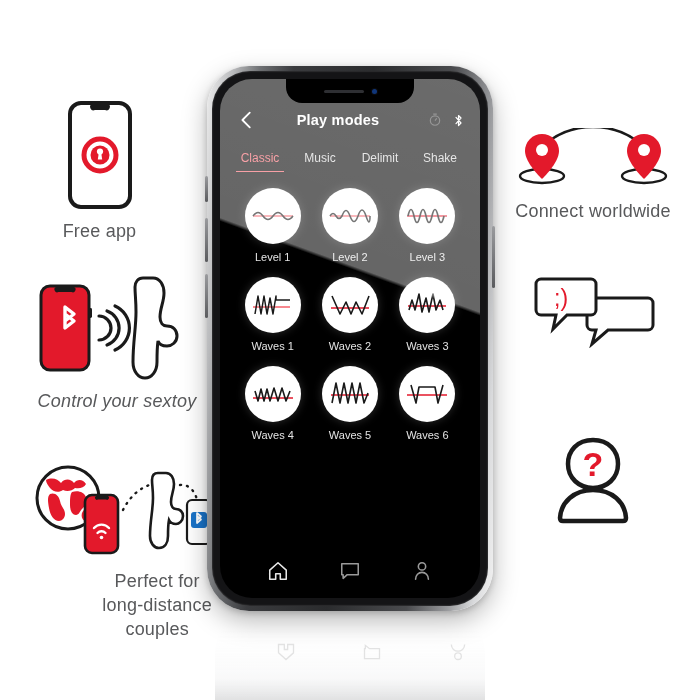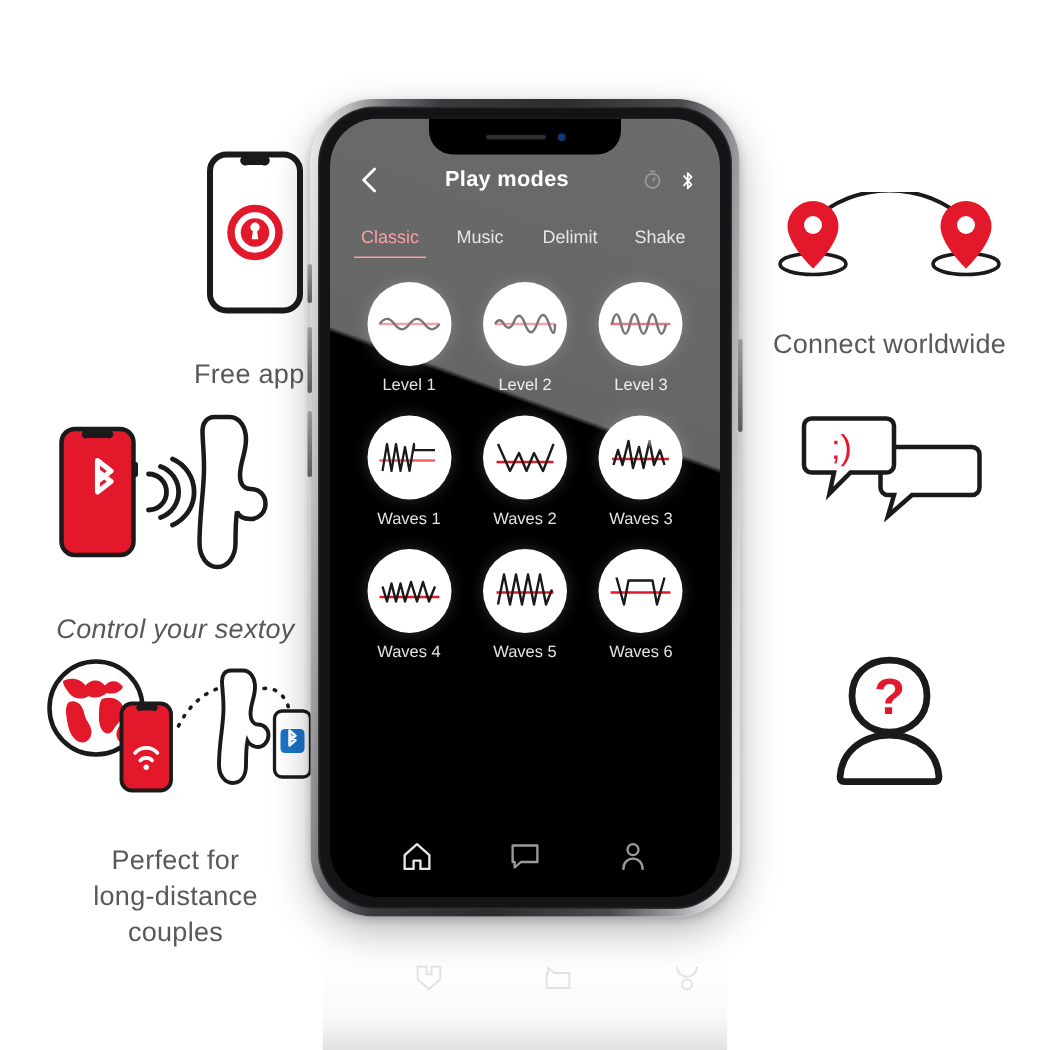--- a/index.html
+++ b/index.html
@@ -7,27 +7,27 @@
     width:700px;height:700px;overflow:hidden;background:#ffffff;
     font-family:"Liberation Sans", sans-serif;
     position:relative;
   }
   .stage{position:absolute;inset:0;}
 
   
   .feature{position:absolute;display:flex;flex-direction:column;align-items:center;}
   .feature .art{display:flex;align-items:center;justify-content:center;}
   .feature .cap{
-    margin-top:28px;text-align:center;color:#58595b;
+    margin-top:10px;text-align:center;color:#58595b;
     font-size:18px;line-height:1.32;letter-spacing:.2px;white-space:pre-line;
   }
 
-  #f-free{left:28px;top:100px;width:175px;align-items:flex-end;}
+  #f-free{left:12px;top:100px;width:175px;}
   #f-control{left:18px;top:272px;width:198px;font-style:italic;}
-  #f-distance{left:22px;top:438px;width:190px;}
+  #f-distance{left:22px;top:464px;width:190px;align-items:flex-end;}
   #f-connect{left:498px;top:128px;width:190px;}
   #f-chat{left:508px;top:276px;width:172px;}
   #f-discreet{left:518px;top:434px;width:150px;}
 
   
   .phone-wrap{position:absolute;left:207px;top:66px;width:286px;height:560px;}
   .phone{
     position:absolute;left:0;top:0;width:286px;height:545px;
     border-radius:42px;
     background:linear-gradient(95deg,#efefef 0%,#b9babc 8%,#6e7073 16%,#3a3b3e 26%,#2b2c2e 50%,#4a4b4e 74%,#97989b 86%,#d9dadc 94%,#f2f2f2 100%);

